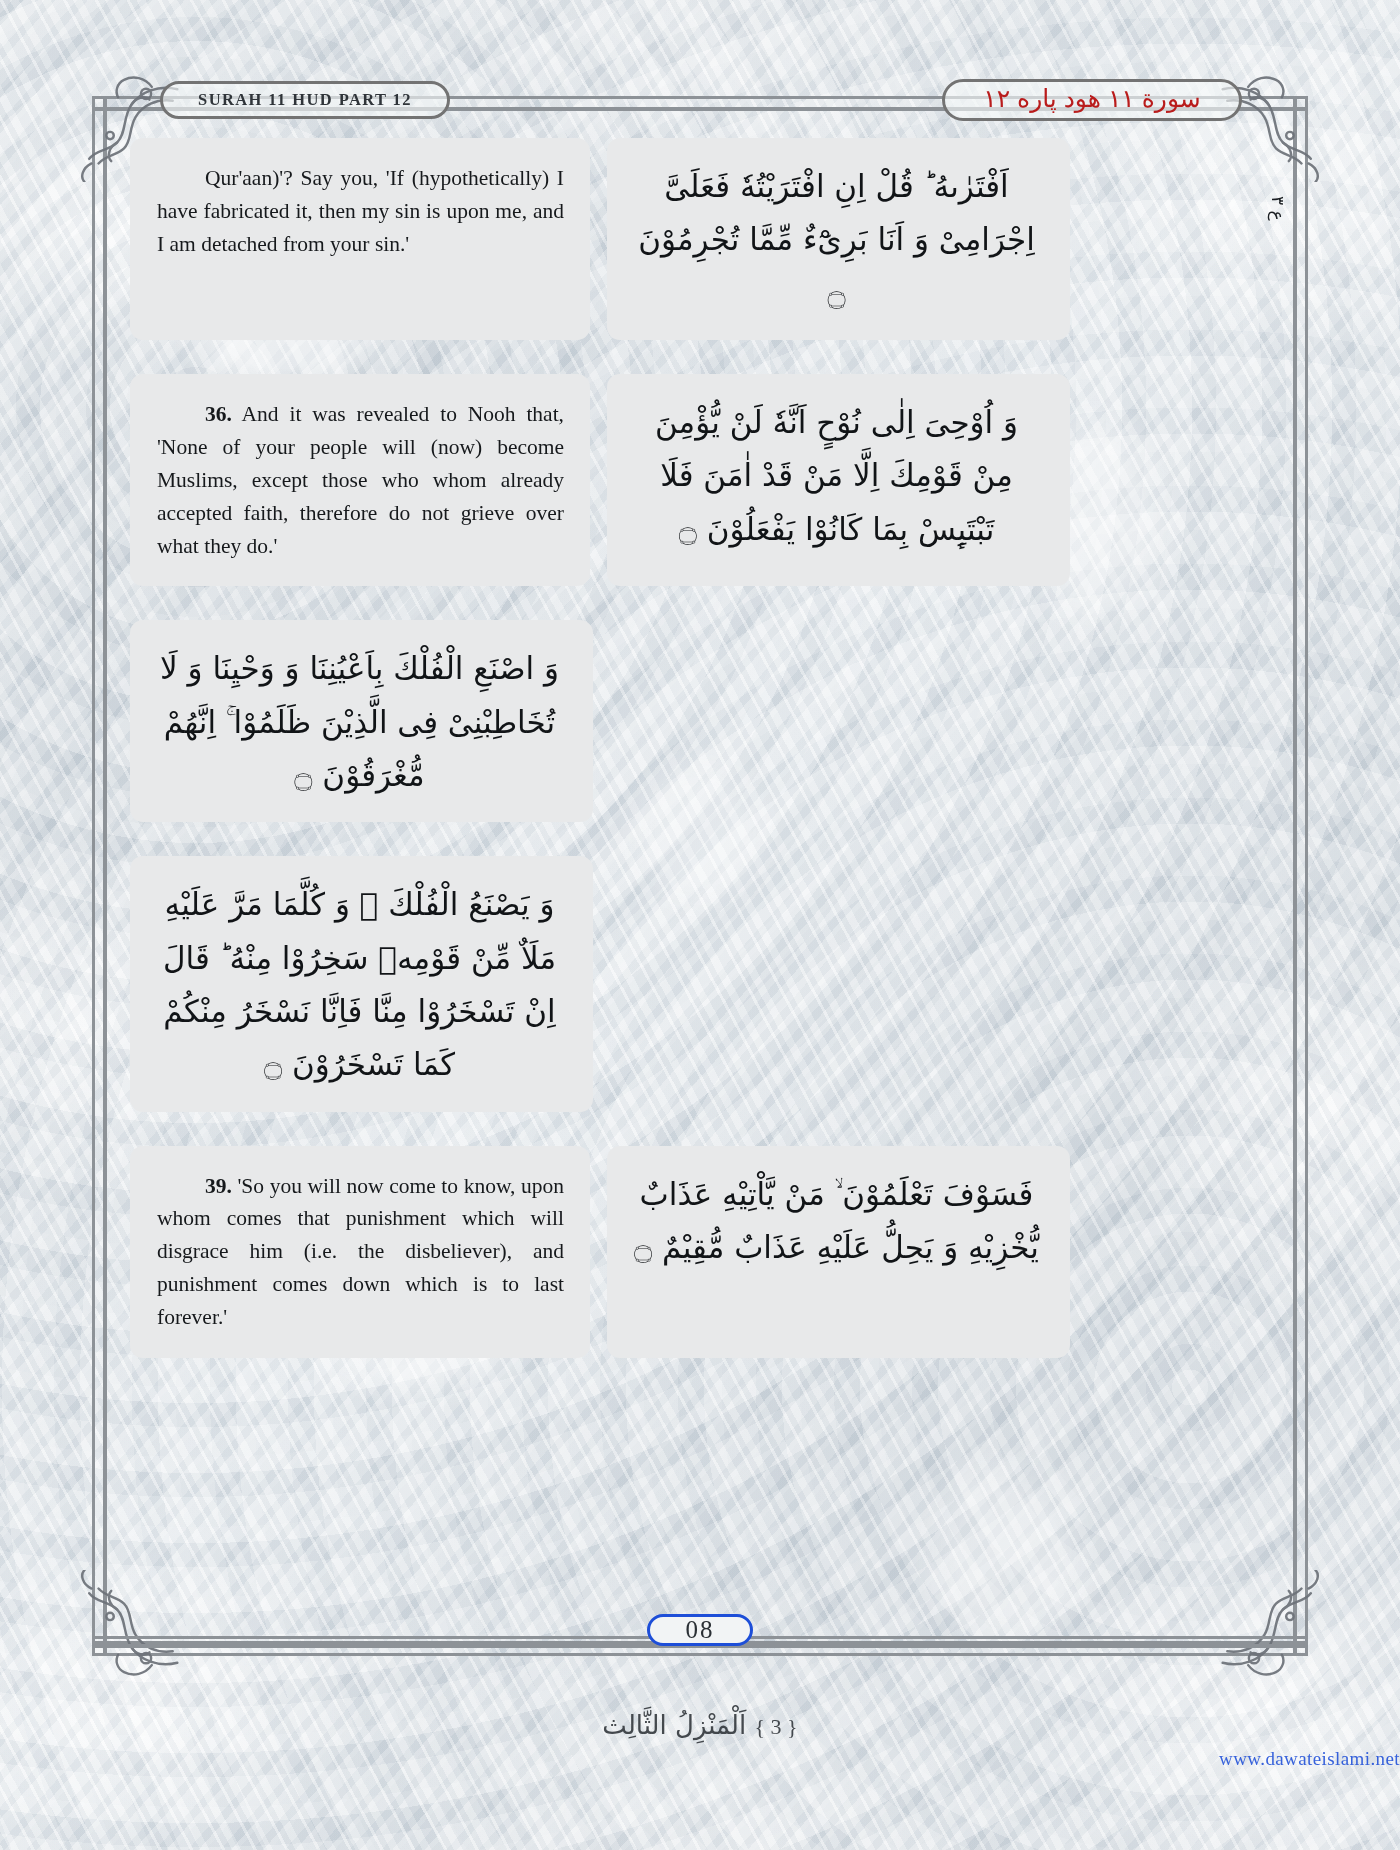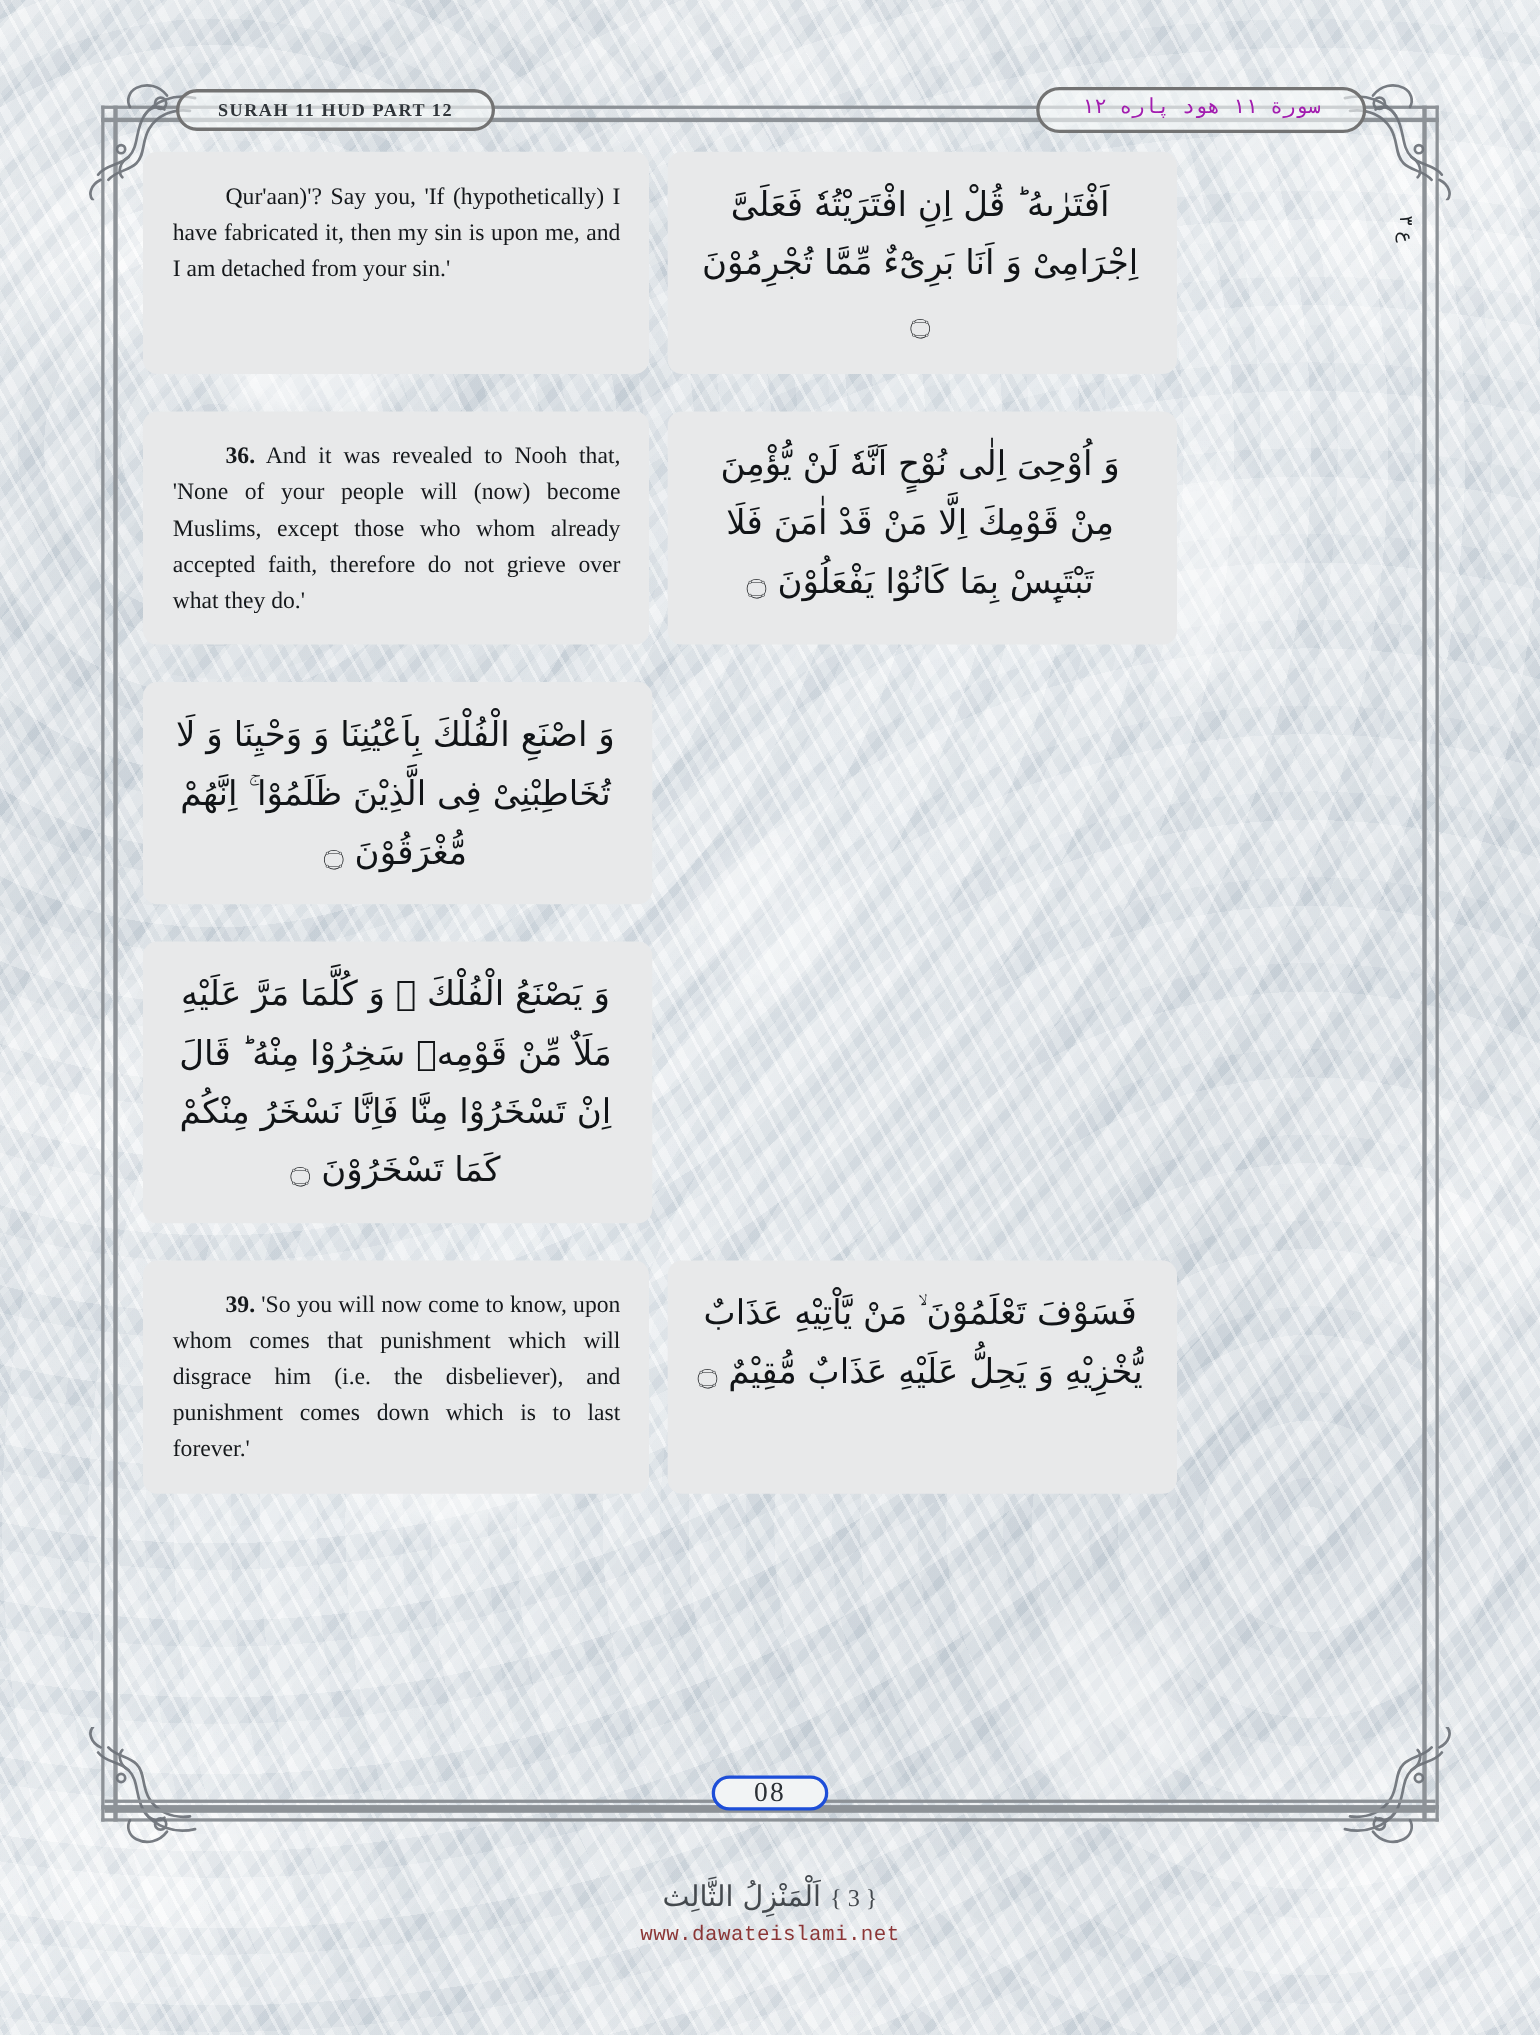--- a/index.html
+++ b/index.html
@@ -115,23 +115,23 @@
     white-space: nowrap;
   }
   #header-banner-ar {
     right: 158px;
     top: 79px;
     width: 300px;
     height: 42px;
   }
   #header-title-ar {
     direction: rtl;
-    font-family: Liberation Mono, monospace;
-    font-size: 19px;
-    color: #a21caf;
+    font-family: Liberation Sans, sans-serif;
+    font-size: 25px;
+    color: #b91c1c;
     white-space: nowrap;
     line-height: 1;
     padding-bottom: 4px;
   }
 
   
   #verse-grid {
     position: absolute;
     left: 130px;
     top: 138px;
@@ -242,25 +242,25 @@
     opacity: 0.86;
   }
   #footer-manzil .manzil-num {
     font-family: "Liberation Serif", serif;
     font-size: 22px;
   }
   #footer-url {
     position: absolute;
     left: 0; right: 0;
     top: 112px;
-    text-align: center;
-    font-family: Liberation Mono, monospace;
+    text-align: right;
+    font-family: Liberation Serif, serif;
     font-size: 19px;
     letter-spacing: 0.4px;
-    color: #7f1d1d;
+    color: #1d4ed8;
     opacity: 0.88;
   }
 </style>
 </head>
 <body>
 
 <div id="page-bg"></div>
 
 <div id="page-frame">
   <div class="frame-line fl-outer-l"></div>

